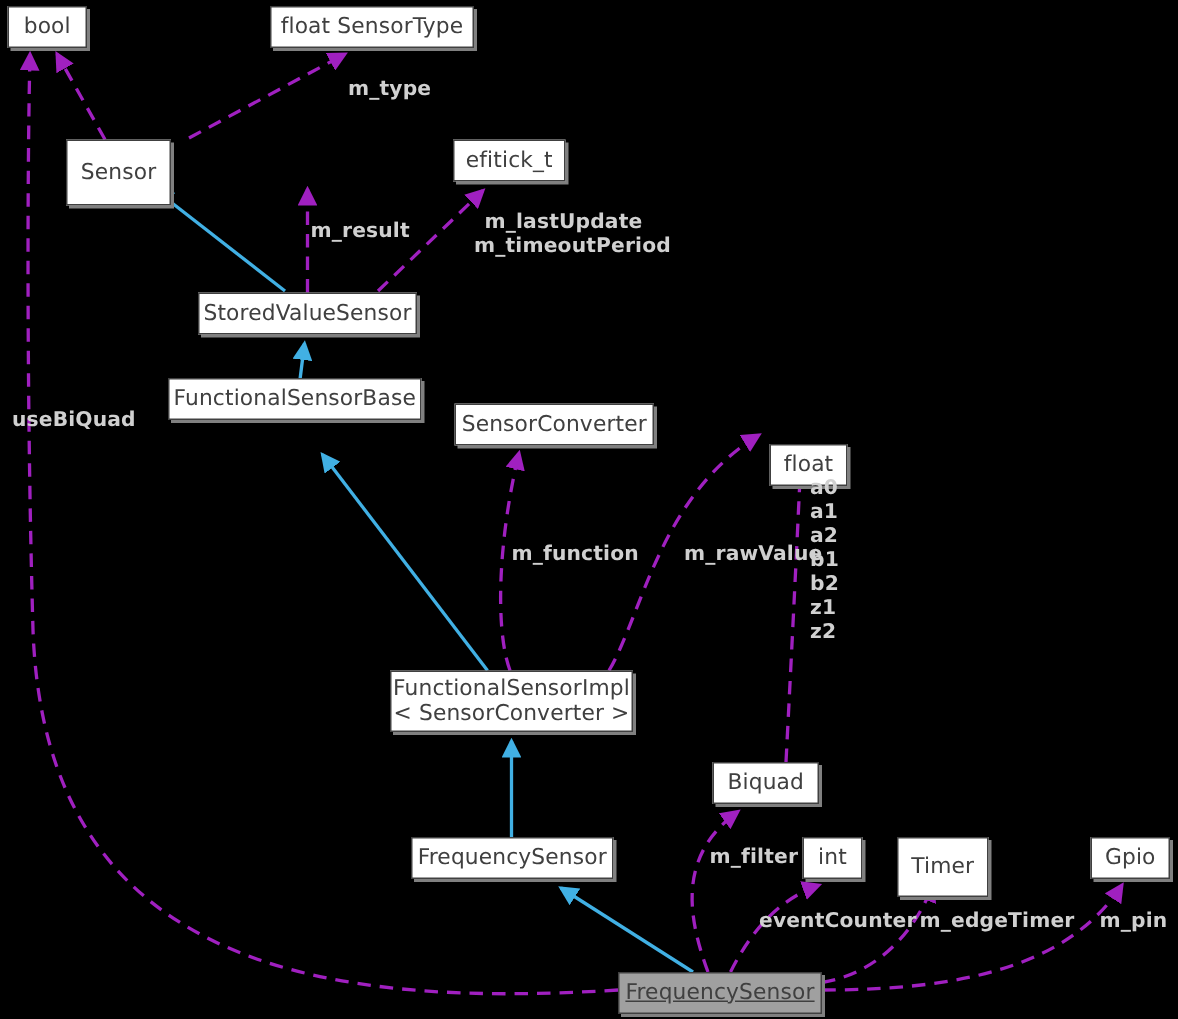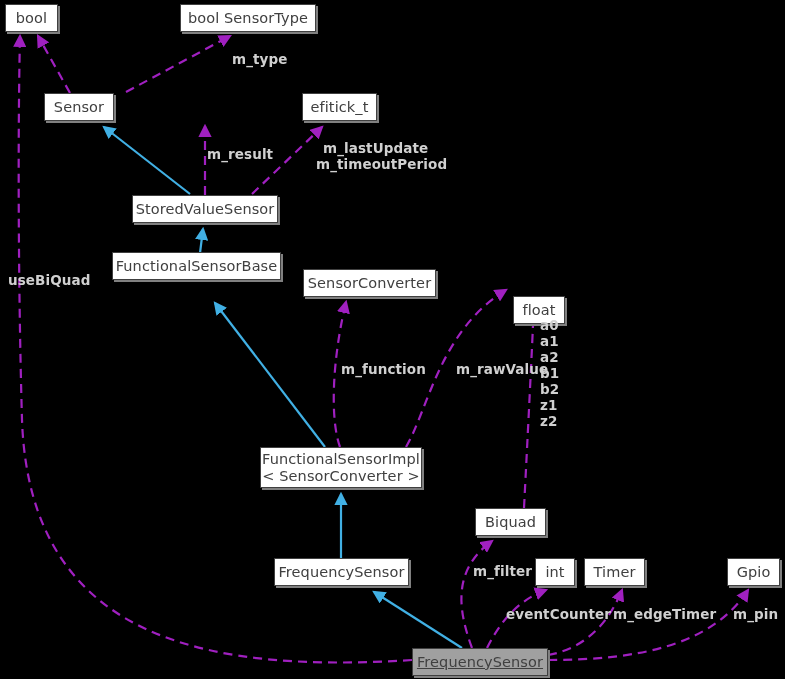--- a/index.html
+++ b/index.html
@@ -105,24 +105,24 @@
     <path d="M 341 558 L 341 494" fill="none" stroke="#41b0e4" stroke-width="2.2" marker-end="url(#arrow-blue)"></path>
 
     <path d="M 462 648 L 374 592" fill="none" stroke="#41b0e4" stroke-width="2.2" marker-end="url(#arrow-blue)"></path>
   </svg>
 
   <div class="node" style="left:5px;  top:4px;   width:53px;  height:28px;">
     <span>bool</span>
   </div>
 
   <div class="node" style="left:180px; top:4px;   width:136px; height:28px;">
-    <span>bool SensorType</span>
+    <span>float SensorType</span>
   </div>
 
-  <div class="node" style="left:44px;  top:93px;  width:70px;  height:28px;">
+  <div class="node" style="left:44px;  top:93px;  width:70px;  height:44px;">
     <span>Sensor</span>
   </div>
 
 
   <div class="node" style="left:302px; top:93px;  width:75px;  height:28px;">
     <span>efitick_t</span>
   </div>
 
   <div class="node" style="left:132px; top:195px; width:146px; height:28px;">
     <span>StoredValueSensor</span>
@@ -150,21 +150,21 @@
   </div>
 
   <div class="node" style="left:274px; top:558px; width:135px; height:28px;">
     <span>FrequencySensor</span>
   </div>
 
   <div class="node" style="left:535px; top:558px; width:40px;  height:28px;">
     <span>int</span>
   </div>
 
-  <div class="node" style="left:584px; top:558px; width:61px;  height:28px;">
+  <div class="node" style="left:598px; top:558px; width:61px;  height:40px;">
     <span>Timer</span>
   </div>
 
   <div class="node" style="left:727px; top:558px; width:53px;  height:28px;">
     <span>Gpio</span>
   </div>
 
   <div class="node current" style="left:412px; top:648px; width:136px; height:28px;text-decoration:underline;">
     <span>FrequencySensor</span>
   </div>

